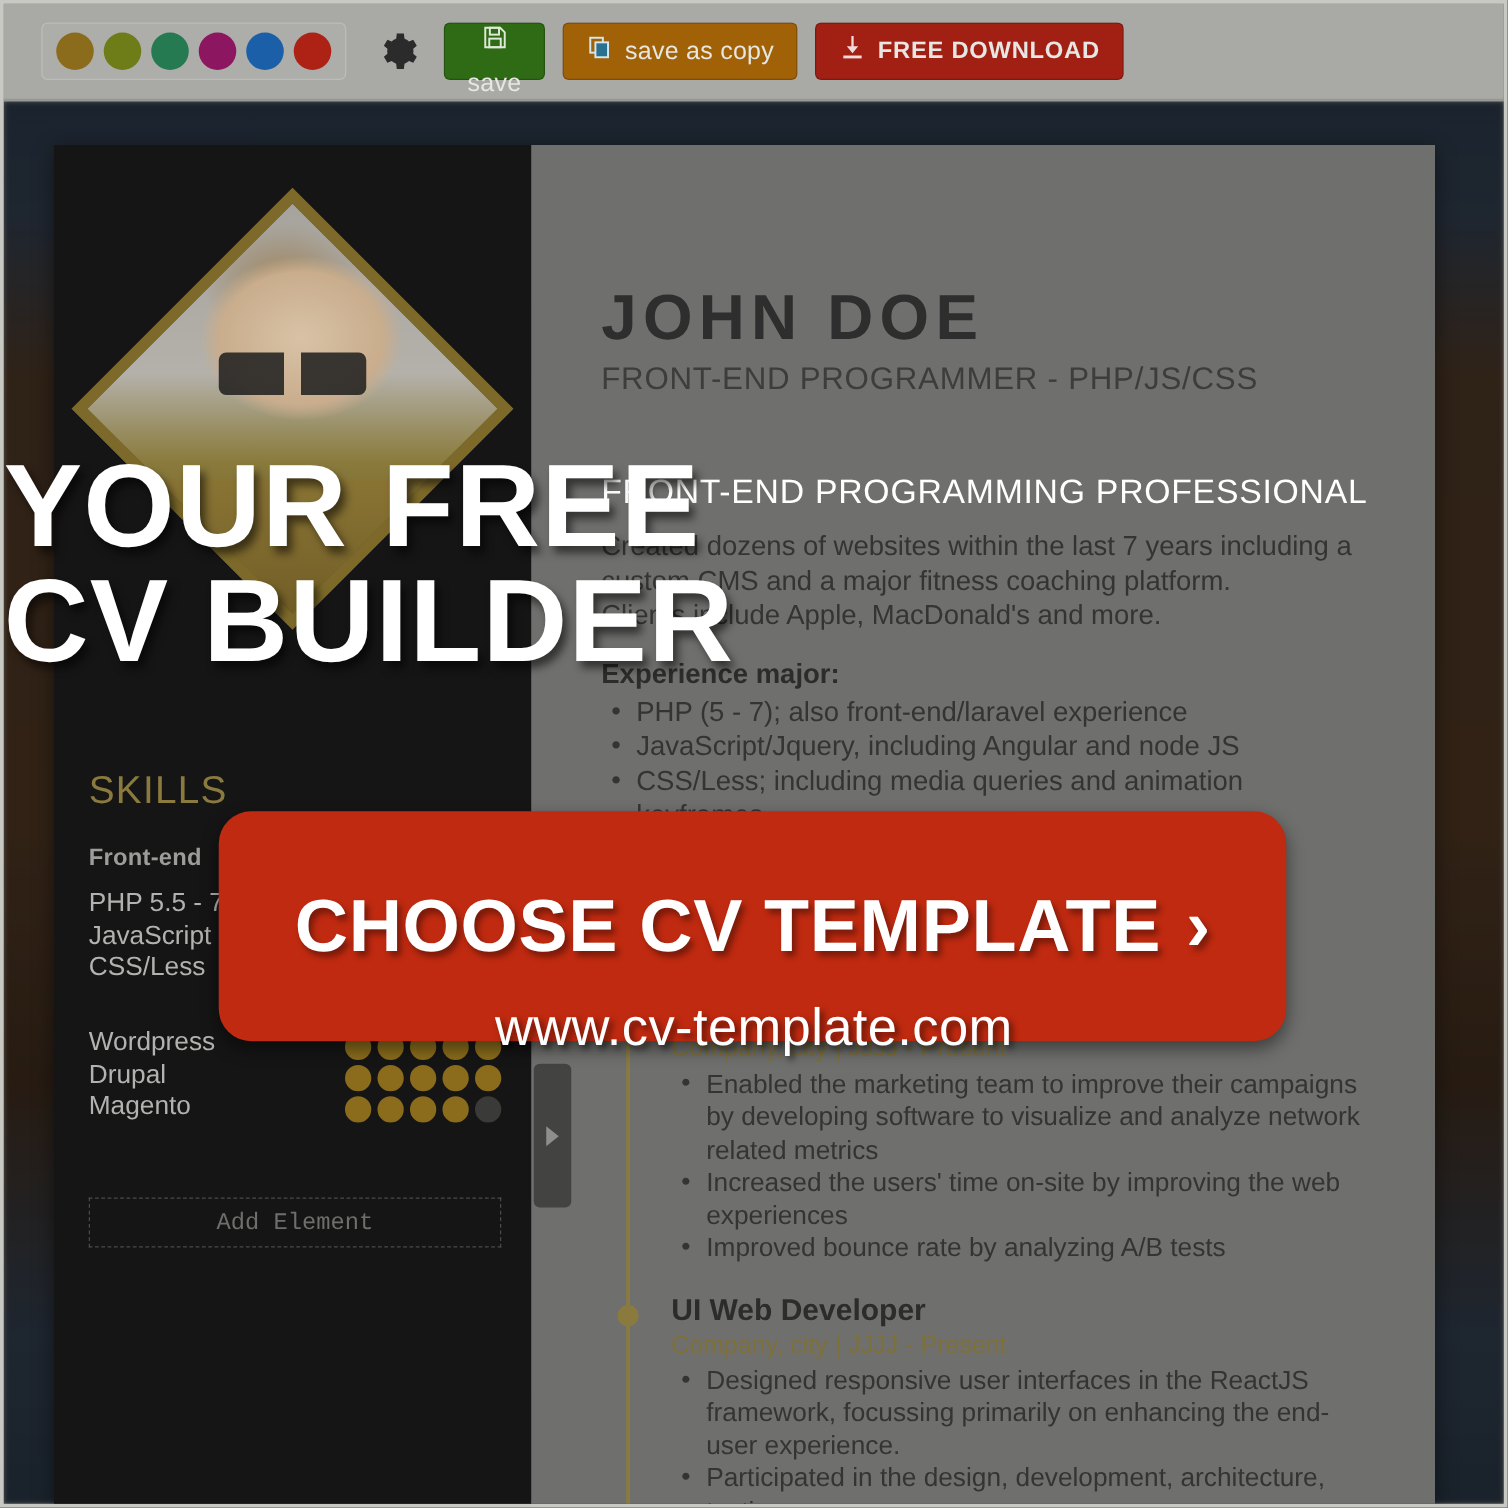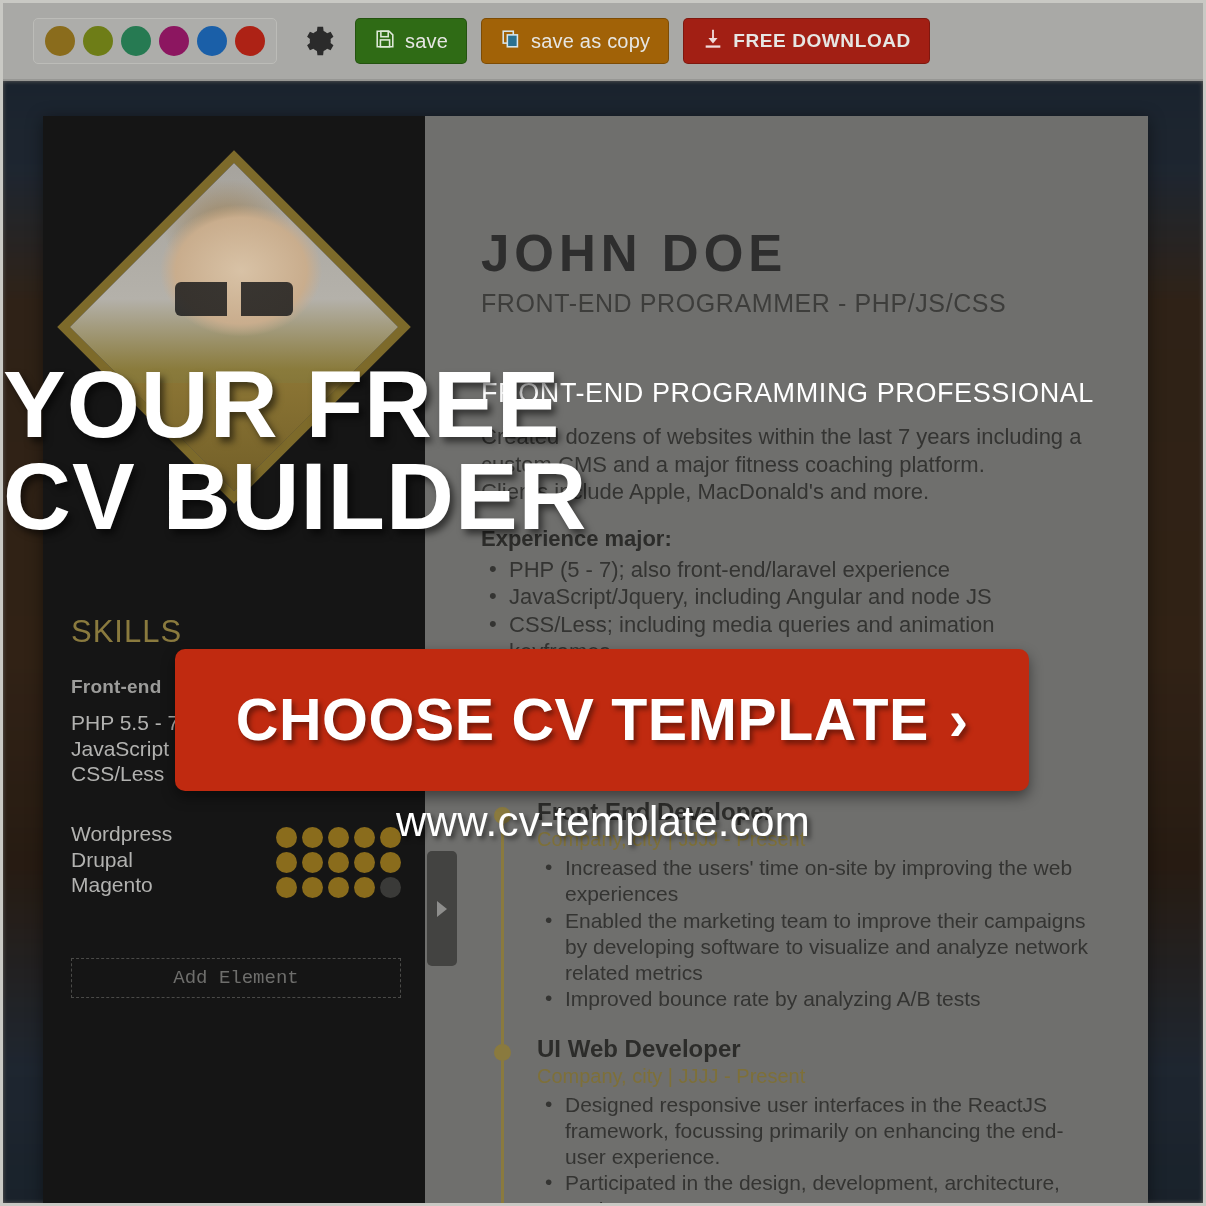--- a/index.html
+++ b/index.html
@@ -84,21 +84,21 @@
     padding: 0 18px;
     border-radius: 5px;
     color: #e6e6e3;
     font-size: 20px;
     letter-spacing: .2px;
     cursor: pointer;
     border: 1px solid rgba(0,0,0,.22);
     white-space: nowrap;
   }
   .tbtn svg { flex: none; }
-  .tbtn.save        { background: #2f6b15; }
+  .tbtn.save        { background: #2f6b15; flex-direction: column; }
   .tbtn.savecopy    { background: #a16207; }
   .tbtn.download    { background: #a21f14; font-weight: bold; font-size: 19px; letter-spacing: .6px; }
   .tbtn.download span { text-transform: uppercase; }
 
   
   .cv-doc {
     position: absolute;
     left: 40px; top: 113px;
     width: 1105px; height: 1090px;
     display: flex;
@@ -285,23 +285,23 @@
     font-size: 94px;
     font-weight: bold;
     line-height: .98;
     letter-spacing: 1px;
     text-shadow: 4px 5px 7px rgba(0,0,0,.55);
   }
   .promo-title span { display: block; }
   .cta {
     position: absolute;
     left: 172px; top: 646px;
-    width: 854px; height: 142px;
+    width: 854px; height: 184px;
     background: #c02a10;
-    border-radius: 10px;
+    border-radius: 26px;
     box-shadow: 0 6px 14px rgba(0,0,0,.45);
     display: flex; align-items: center; justify-content: center;
     gap: 20px;
     pointer-events: auto;
     cursor: pointer;
   }
   .cta-label {
     color: #fff;
     font-size: 59px;
     font-weight: bold;
@@ -461,22 +461,22 @@
         <li>Python (3 years)</li>
       </ul>
 
       <div class="sec-h">EXPERIENCE</div>
       <div class="timeline">
 
         <div class="job">
           <div class="job-title">Front End Developer</div>
           <div class="job-meta">Company, city | JJJJ - Present</div>
           <ul class="bullets">
+            <li>Enabled the marketing team to improve their campaigns by developing software to visualize and analyze network related metrics</li>
             <li>Increased the users' time on-site by improving the web experiences</li>
-            <li>Enabled the marketing team to improve their campaigns by developing software to visualize and analyze network related metrics</li>
             <li>Improved bounce rate by analyzing A/B tests</li>
           </ul>
         </div>
 
         <div class="job">
           <div class="job-title">UI Web Developer</div>
           <div class="job-meta">Company, city | JJJJ - Present</div>
           <ul class="bullets">
             <li>Designed responsive user interfaces in the ReactJS framework, focussing primarily on enhancing the end-user experience.</li>
             <li>Participated in the design, development, architecture, testing</li>

